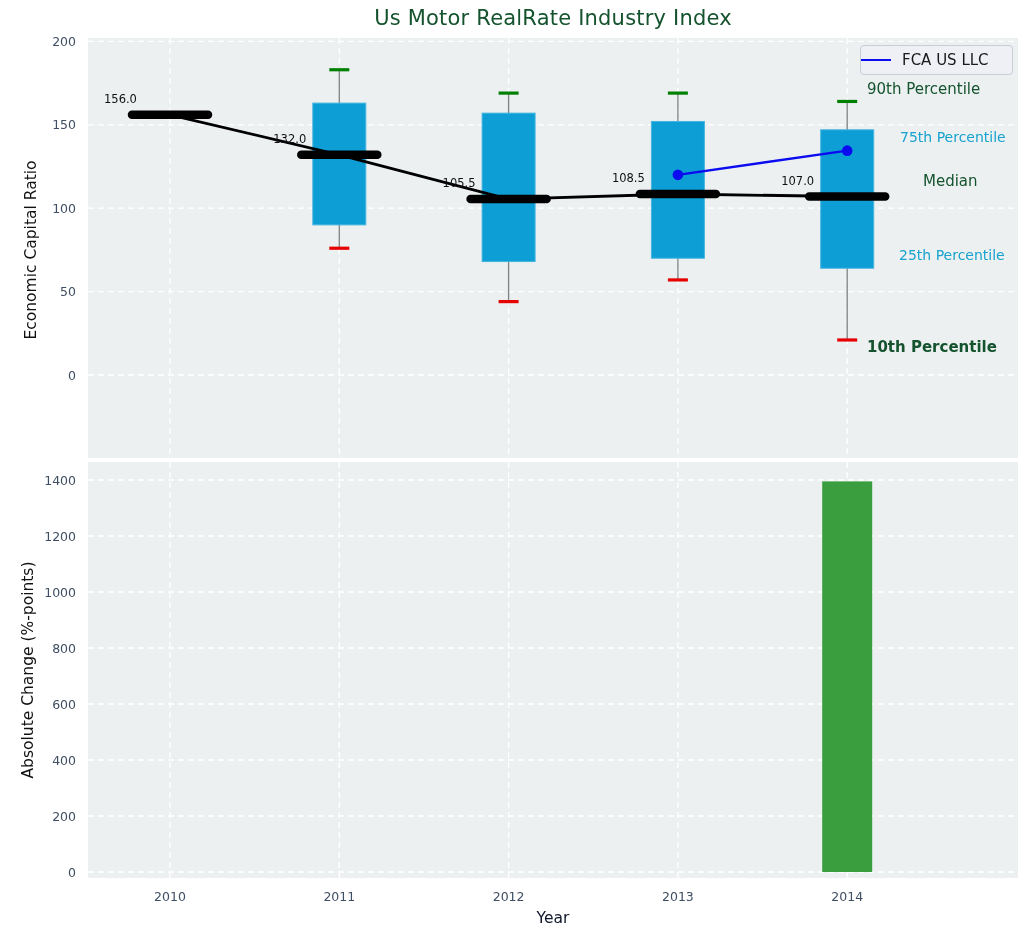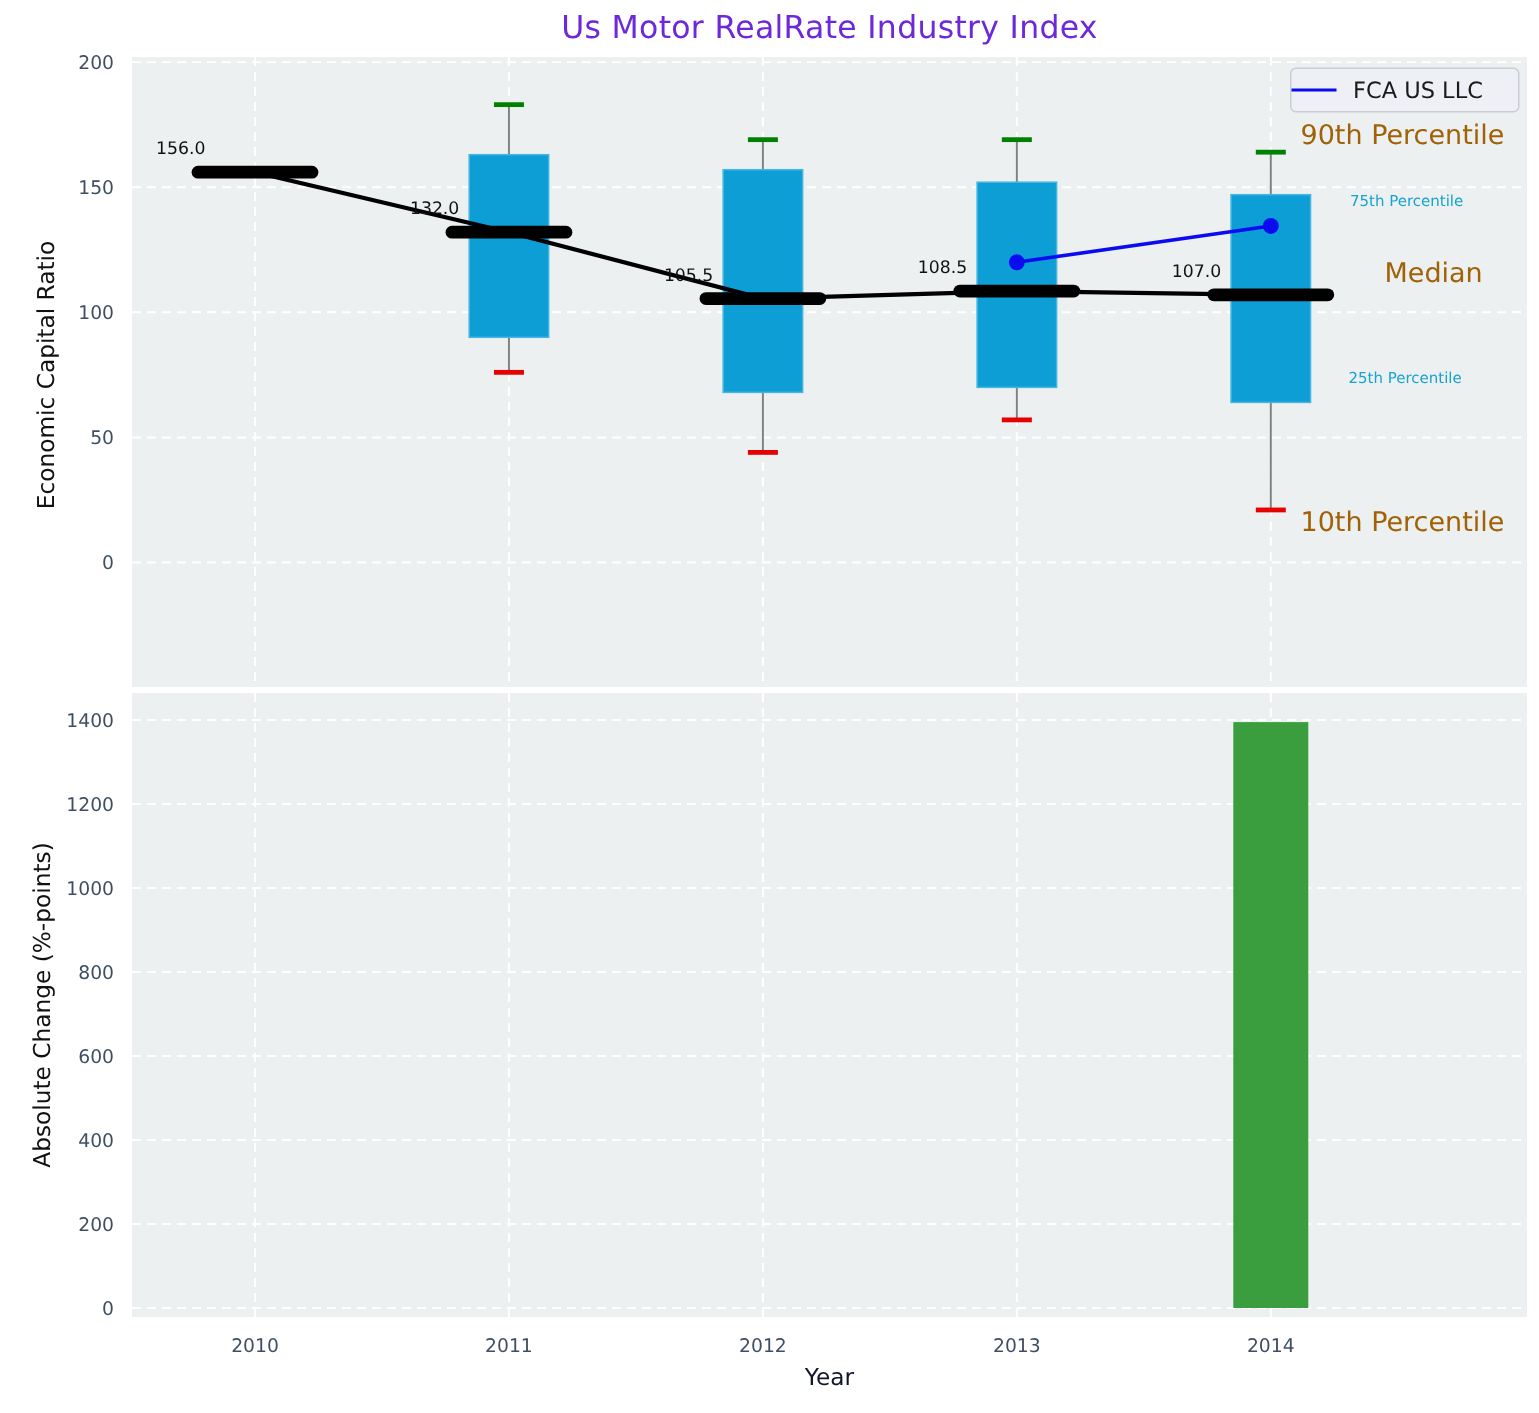--- a/index.html
+++ b/index.html
@@ -1,36 +1,36 @@
 <!DOCTYPE html>
 <html><head>
 <meta charset="utf-8">
 <style>
   html,body{margin:0;padding:0;background:#ffffff;}
   body{width:1026px;height:942px;position:relative;font-family:"DejaVu Sans",sans-serif;overflow:hidden;}
   .abs{position:absolute;}
   #chart-svg{position:absolute;left:0;top:0;}
-  .title{left:88px;top:6px;width:930px;text-align:center;font-size:21px;color:#6d28d9;letter-spacing:.2px;}
+  .title{left:88px;top:6px;width:930px;text-align:center;font-size:21px;color:#14532d;letter-spacing:.2px;}
   .ylabel{white-space:nowrap;font-size:15.5px;color:#111;transform:translate(-50%,-50%) rotate(-90deg);}
   .ylabel-top{left:31px;top:250px;}
   .ylabel-bot{left:28px;top:670px;}
   .xlabel{left:88px;top:909px;width:930px;text-align:center;font-size:15.5px;color:#0f172a;}
   .legend{left:860px;top:45px;width:153px;height:30px;background:rgba(238,240,246,.9);
           border:1px solid #c9cdd6;border-radius:4px;display:flex;align-items:center;
           box-sizing:border-box;}
   .legend-line{display:inline-block;width:30px;height:0;border-top:2.6px solid #0b0bf0;margin-right:11px;}
   .legend-text{font-size:15px;color:#1a1a1a;}
   .ann{white-space:nowrap;}
-  .ann-big{font-size:18px;color:#a16207;}
-  .ann-small{font-size:10px;color:#17a2cf;text-align:right;}
+  .ann-big{font-size:15px;color:#14532d;}
+  .ann-small{font-size:14px;color:#17a2cf;text-align:right;}
   .ann-90{left:867px;top:80px;}
   .ann-75{left:900px;top:129px;}
   .ann-med{left:923px;top:172px;}
   .ann-25{left:899px;top:247px;}
-  .ann-10{left:867px;top:338px;}
+  .ann-10{left:867px;top:338px;font-weight:bold;}
 </style>
 </head>
 <body>
 
 <div>
   <svg id="chart-svg" width="1026" height="942">
       <rect x="88" y="38" width="930" height="420" fill="#ecf0f1"></rect>
       <rect x="88" y="462" width="930" height="416" fill="#ecf0f1"></rect>
       <line x1="88" y1="375" x2="1018" y2="375" stroke="#ffffff" stroke-width="1.3" stroke-dasharray="6 4"></line>
       <text x="76" y="379.5" font-size="12.5" fill="#3e4e63" text-anchor="end" font-family="&quot;DejaVu Sans&quot;, sans-serif">0</text>

